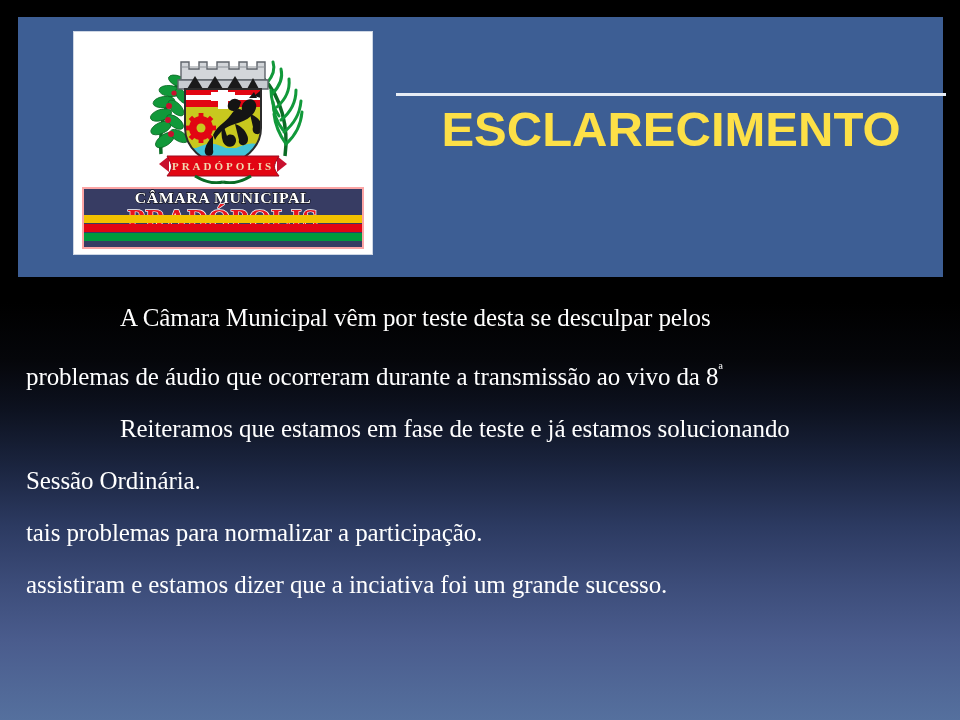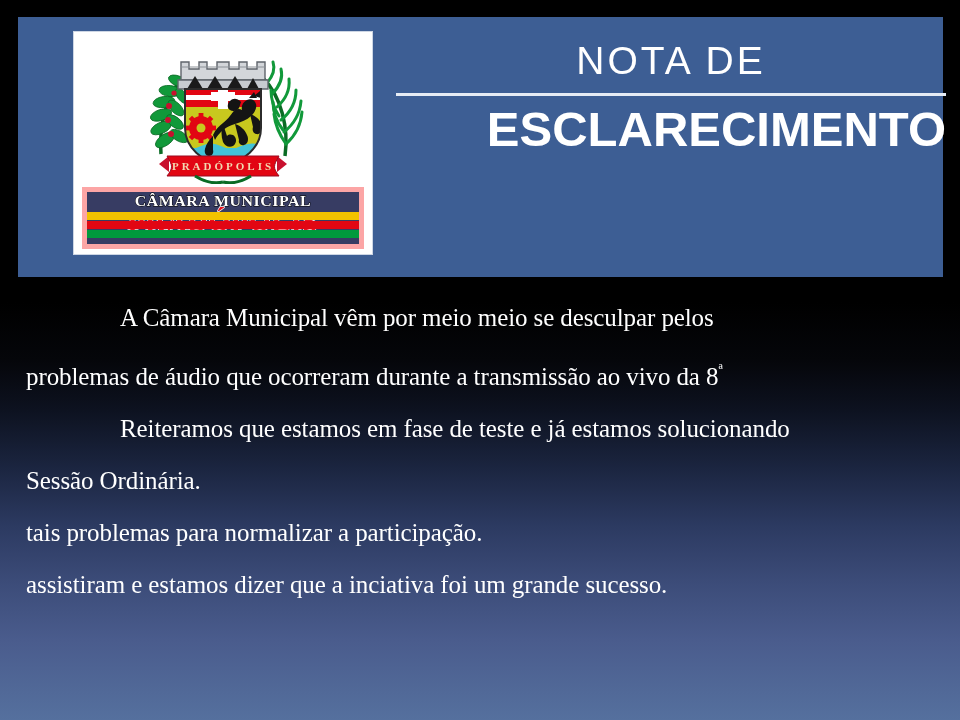--- a/index.html
+++ b/index.html
@@ -65,21 +65,21 @@
   }
 
   
   #nameplate {
     position: absolute;
     left: 8px;
     right: 8px;
     bottom: 5px;
     height: 62px;
     background: #373c63;
-    border: 5px solid #fca5a5;
+    border: 2px solid #fca5a5;
     box-sizing: border-box;
     overflow: hidden;
   }
   #np-line1 {
     position: absolute;
     top: 1px;
     left: 0; right: 0;
     text-align: center;
     font-family: "Liberation Serif", "DejaVu Serif", serif;
     font-weight: bold;
@@ -138,26 +138,26 @@
     left: 0;
     width: 100%;
     height: 3px;
     background: #e6ecf5;
   }
   #title-line2 {
     position: absolute;
     top: 62px;
     left: 0;
     width: 100%;
-    text-align: right;
+    text-align: center;
     font-family: "Liberation Sans", "DejaVu Sans", sans-serif;
     font-weight: bold;
     font-size: 49px;
     letter-spacing: 0px;
-    color: #ffffff;
+    color: #fde047;
     white-space: nowrap;
   }
 
   
   #body-copy {
     position: absolute;
     left: 26px;
     top: 292px;
     width: 908px;
   }
@@ -295,30 +295,29 @@
         <div id="np-line1">CÂMARA MUNICIPAL</div>
         <div id="np-line2">PRADÓPOLIS</div>
         <div class="np-stripe" id="np-stripe-yellow"></div>
         <div class="np-stripe" id="np-stripe-red"></div>
         <div class="np-stripe" id="np-stripe-green"></div>
       </div>
 
     </div>
 
     <div id="title-block">
-      <div id="title-line1">NOTA DE</div>
       <div id="title-rule"></div>
       <div id="title-line2">ESCLARECIMENTO</div>
     </div>
 
   </div>
 
   <div id="body-copy">
     <div class="body-line indent">
-      <span>A Câmara Municipal vêm por meio meio se desculpar pelos</span>
+      <span>A Câmara Municipal vêm por teste desta se desculpar pelos</span>
     </div>
     <div class="body-line">
       <span>problemas de áudio que ocorreram durante a transmissão ao vivo da 8</span><span class="ord">ª</span>
     </div>
     <div class="body-line indent">
       <span>Reiteramos que estamos em fase de teste e já estamos solucionando</span>
     </div>
     <div class="body-line">
       <span>Sessão Ordinária.</span>
     </div>

